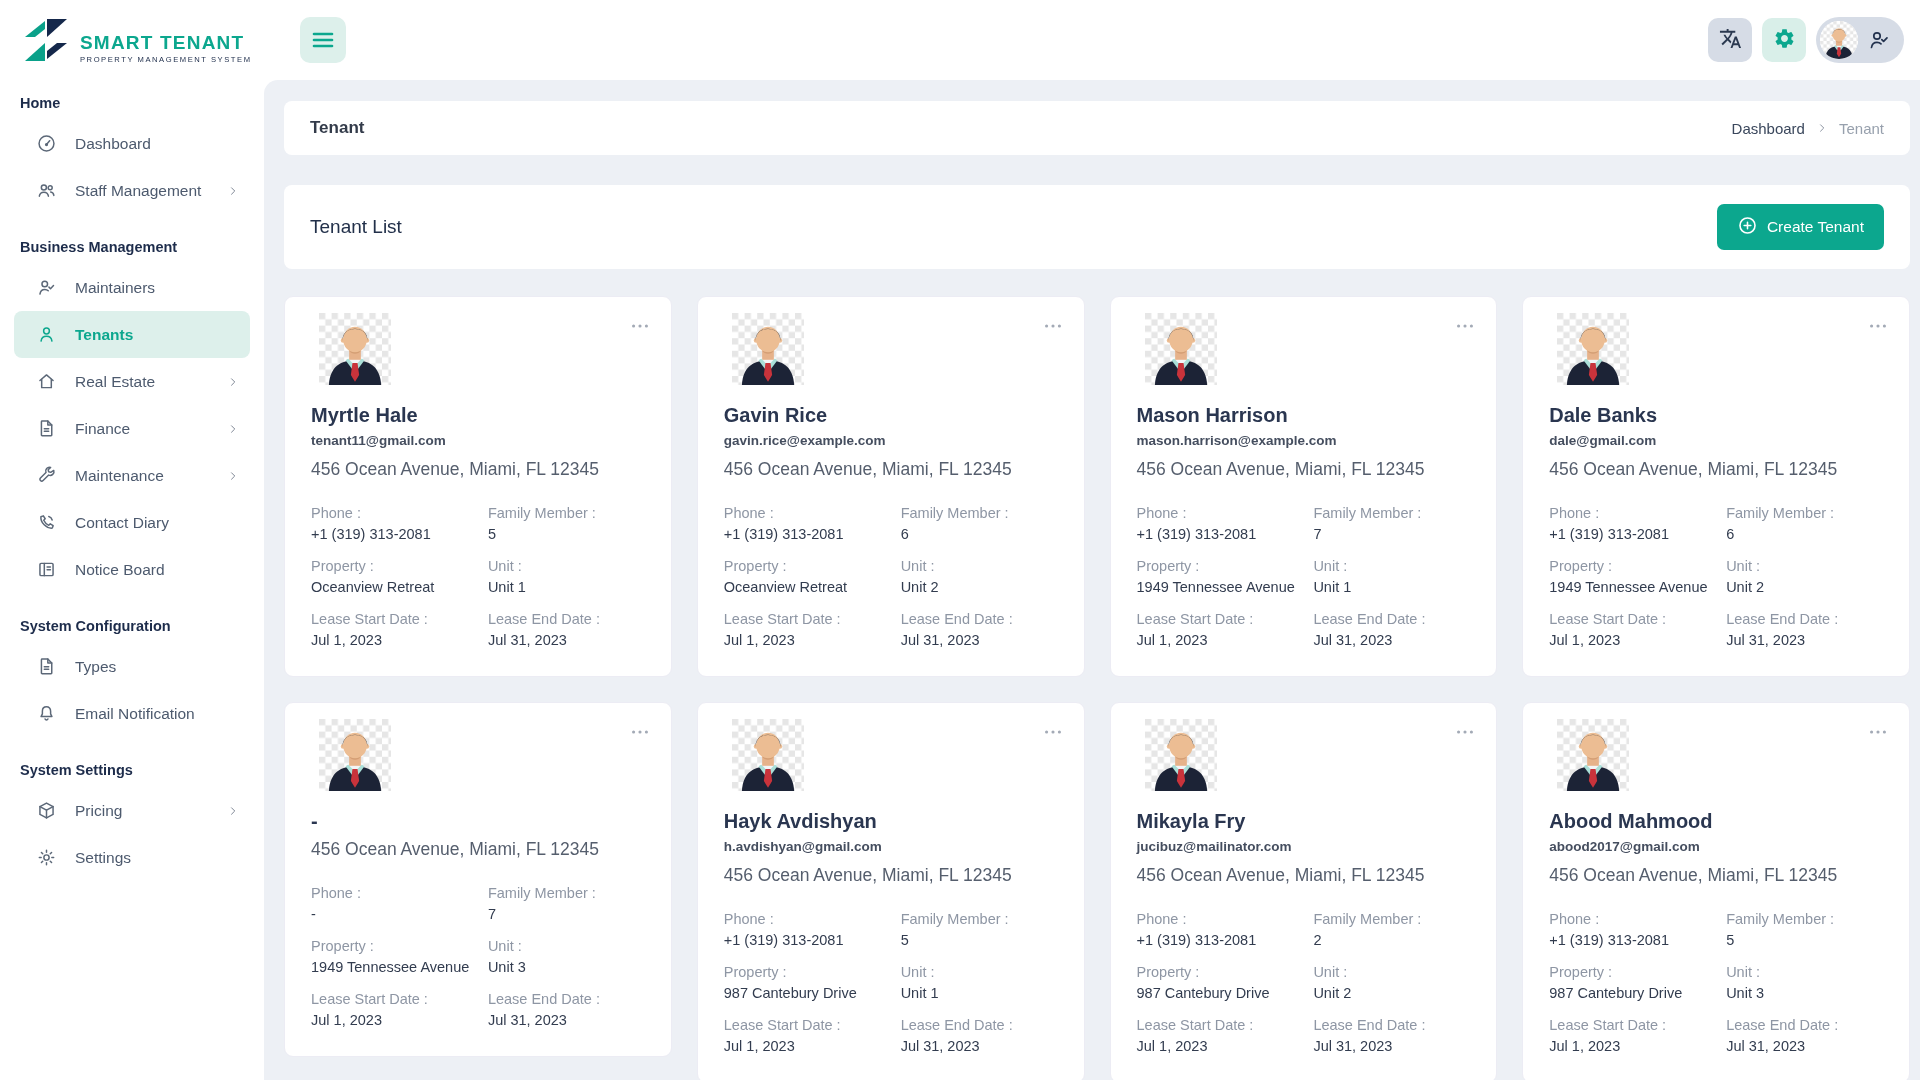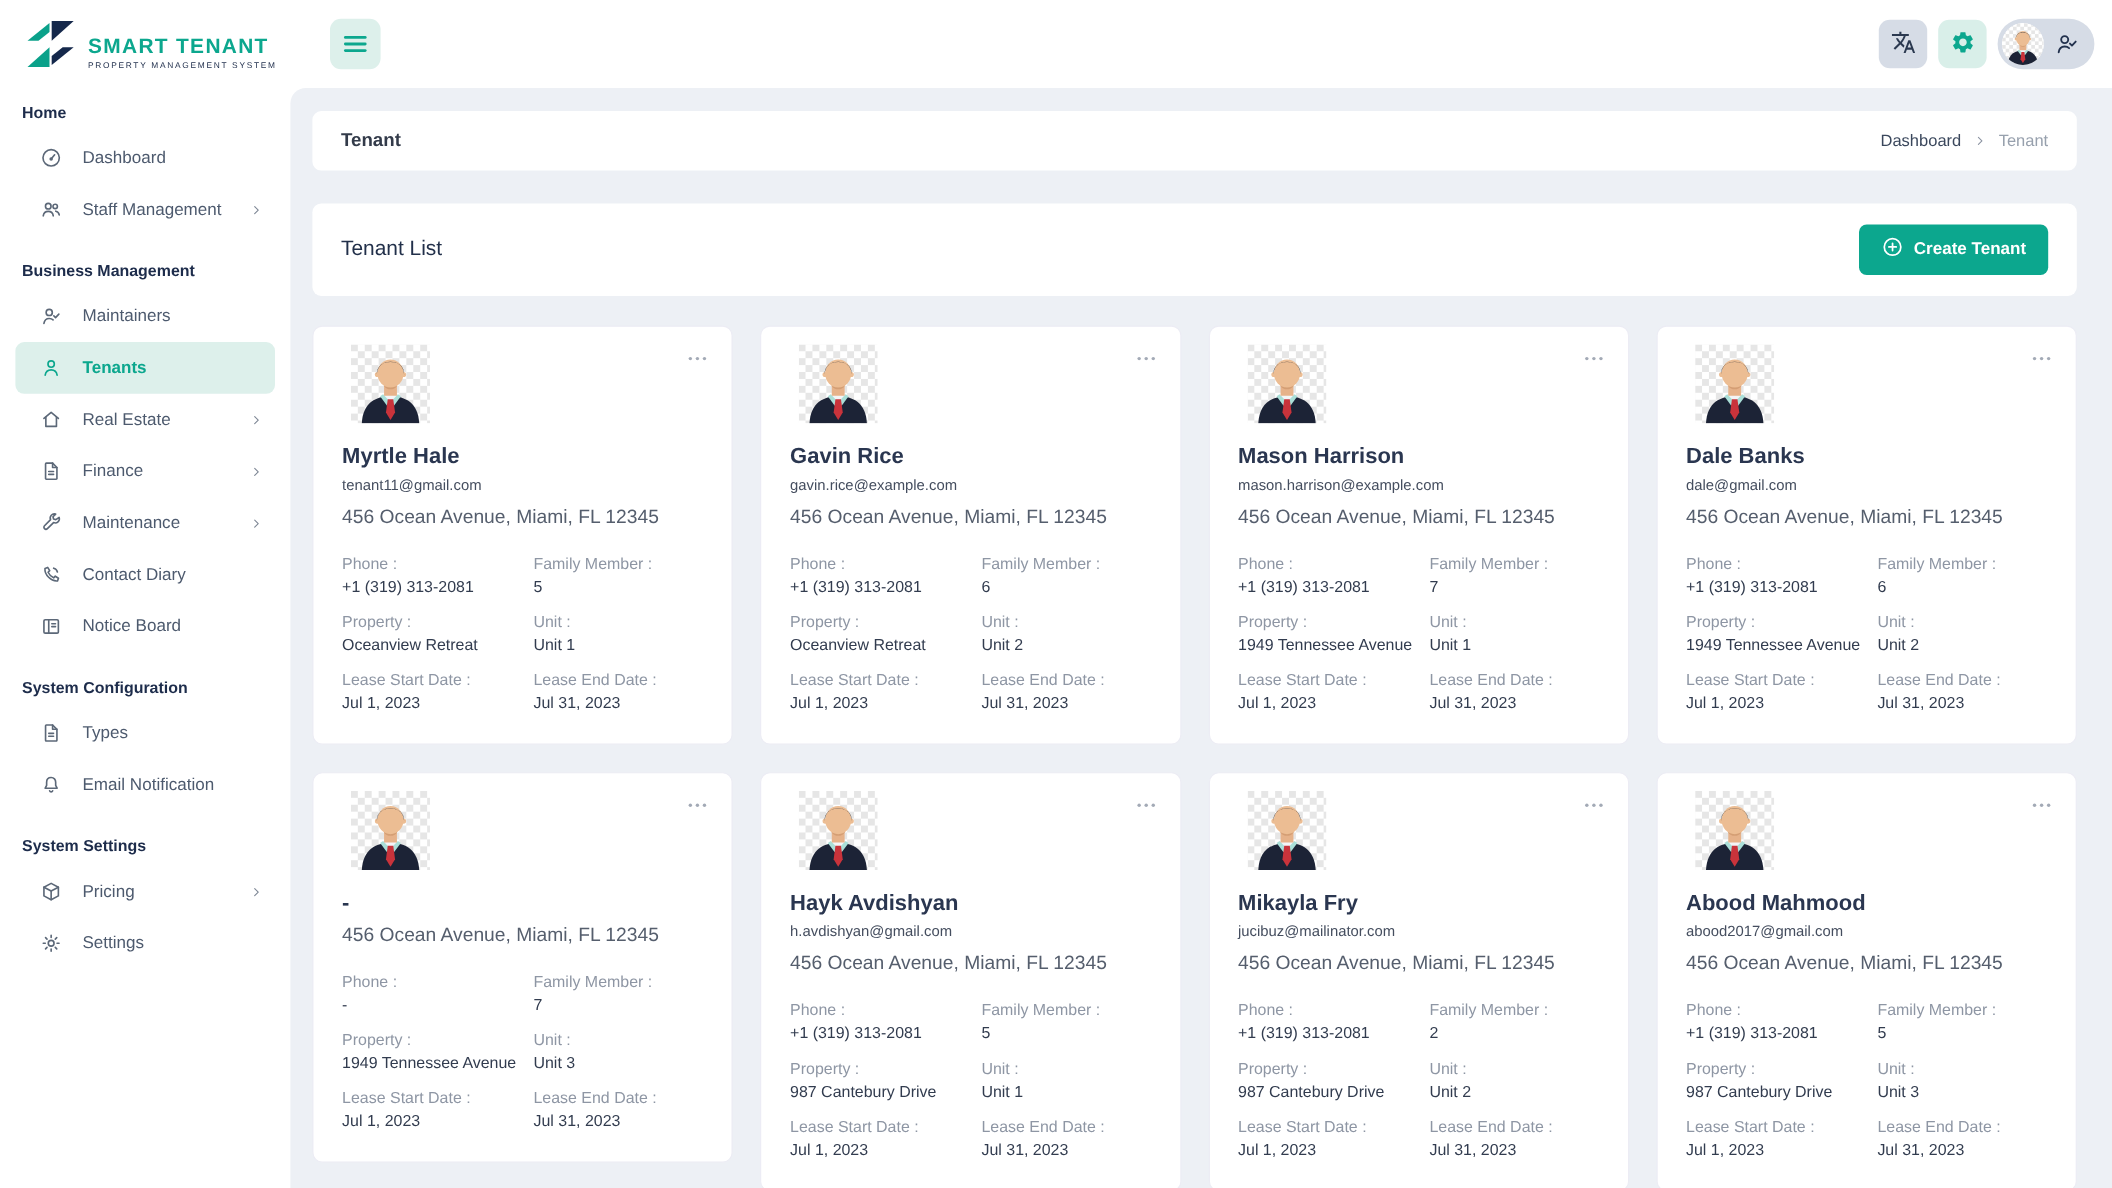--- a/index.html
+++ b/index.html
@@ -42,44 +42,44 @@
   .icon-btn{width:44px;height:44px;border:none;border-radius:10px;cursor:pointer;display:flex;align-items:center;justify-content:center}
   .icon-btn svg{width:23px;height:23px}
   .btn-translate{background:#d6dce6;color:#2b3950}
   .btn-gear{background:#d9efe9;color:var(--accent)}
   .profile-pill{display:flex;align-items:center;gap:9px;height:46px;padding:4px 13px 4px 4px;background:#d6dce6;border-radius:23px;border:none;cursor:pointer}
   .pill-avatar{width:38px;height:38px;border-radius:50%;overflow:hidden;background:#fff}
   .pill-avatar svg{width:100%;height:100%;display:block}
   .pill-usercheck{width:24px;height:24px;color:#23324e}
   .pill-usercheck svg{width:24px;height:24px}
 
-  .content{flex:1;background:var(--page-bg);border-top-left-radius:14px;padding:21px 32px 0 20px;overflow:hidden}
+  .content{flex:1;background:var(--page-bg);border-top-left-radius:14px;padding:21px 10px 0 20px;overflow:hidden}
 
   .breadcrumb-bar{background:#fff;border-radius:8px;height:54px;display:flex;align-items:center;justify-content:space-between;padding:0 26px;margin-bottom:30px}
   .page-title{font-size:17px;font-weight:700;color:#333b4a}
   .breadcrumb{display:flex;align-items:center;gap:10px}
   .crumb-link{font-size:15px;color:#3a475c;font-weight:500;cursor:pointer}
   .crumb-sep{width:14px;height:14px;color:#8b93a1;display:flex;align-items:center}
   .crumb-sep svg{width:14px;height:14px}
   .crumb-current{font-size:15px;color:#97a0ad}
 
   .list-header{background:#fff;border-radius:8px;height:84px;display:flex;align-items:center;justify-content:space-between;padding:0 26px;margin-bottom:27px}
   .list-title{font-size:19px;font-weight:400;color:#22304a}
-  .create-btn{display:flex;align-items:center;gap:9px;background:var(--accent);color:#fff;border:none;border-radius:7px;height:46px;padding:0 20px;font-size:15.5px;font-weight:700;cursor:pointer;font-family:inherit}
+  .create-btn{display:flex;align-items:center;gap:9px;background:var(--accent);color:#fff;border:none;border-radius:7px;height:46px;padding:0 20px;font-size:15.5px;font-weight:400;cursor:pointer;font-family:inherit}
   .create-btn svg{width:21px;height:21px}
 
   
   .grid{display:grid;grid-template-columns:repeat(4,1fr);gap:25px;align-items:start}
   .card{position:relative;background:#fff;border:1px solid #ececf4;border-radius:9px;padding:16px 26px 26px 26px}
   .dots{position:absolute;top:18px;right:18px;background:none;border:none;cursor:pointer;color:#a3aab6;width:26px;height:22px;display:flex;align-items:center;justify-content:center}
   .dots svg{width:22px;height:22px}
   .card-avatar{width:72px;height:72px;margin:0 0 18px 8px;overflow:hidden}
   .card-avatar svg{width:100%;height:100%;display:block}
   .t-name{font-size:20px;font-weight:700;color:#2a3650;line-height:24px;margin-bottom:5px}
-  .t-email{font-size:13.5px;font-weight:400;color:#454e5f;line-height:17px;margin-bottom:9px}
+  .t-email{font-size:13.5px;font-weight:700;color:#454e5f;line-height:17px;margin-bottom:9px}
   .t-address{font-size:17.5px;color:#555e6d;line-height:22px;margin-bottom:24px}
   .fields{display:grid;grid-template-columns:53% 47%;row-gap:13px}
   .f-label{font-size:14.5px;color:#8e96a4;line-height:19px;margin-bottom:2px}
   .f-value{font-size:14.5px;font-weight:400;color:#323c4f;line-height:19px}
 </style>
 </head>
 <body>
 
 <svg width="0" height="0" style="position:absolute" aria-hidden="true">
   <defs>

